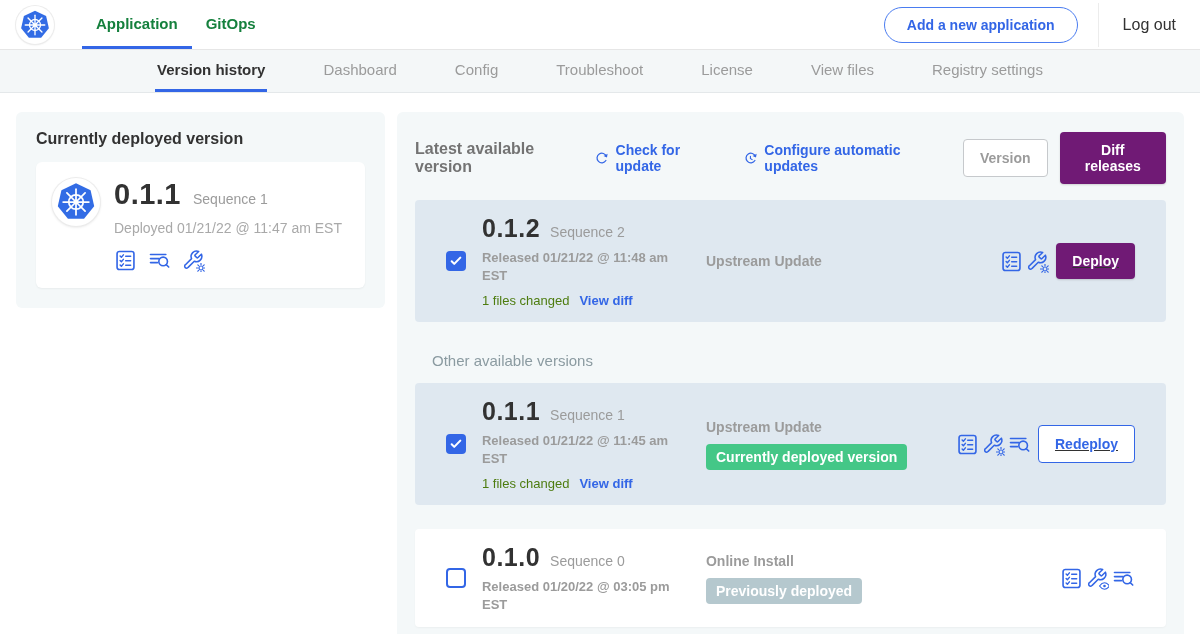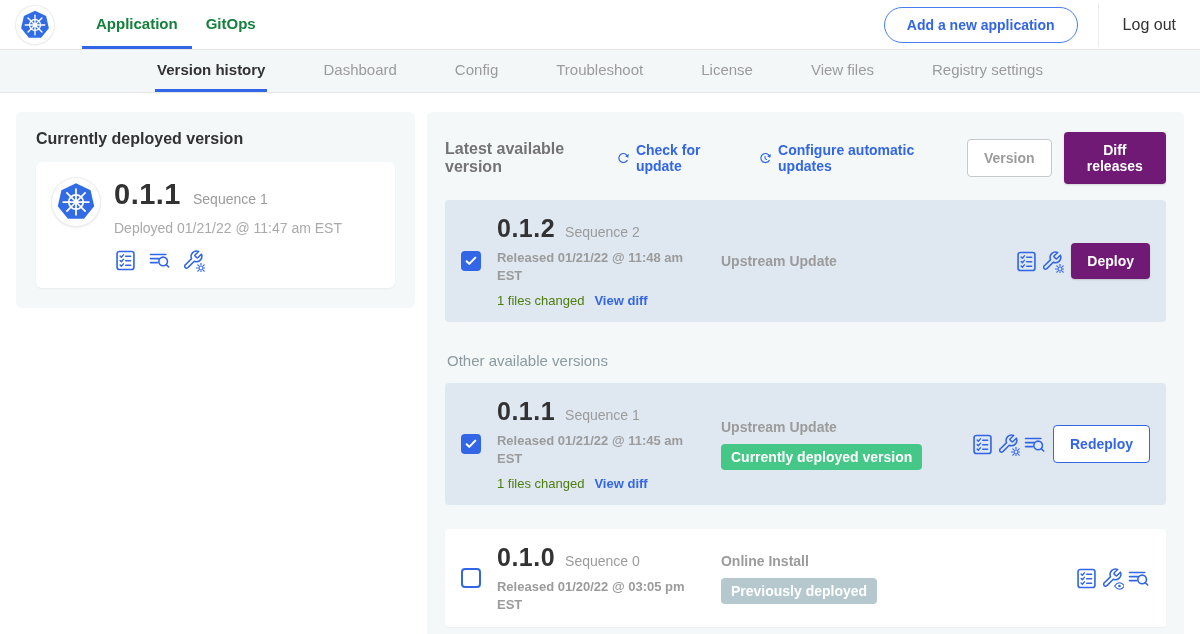--- a/index.html
+++ b/index.html
@@ -56,44 +56,44 @@
     font-weight:700; cursor:pointer; margin-right:26px; }
   .hdr-link .icon { width:17px; height:17px; }
   .btn { border-radius:4px; font-size:14px; font-weight:700; padding:10px 16px;
     cursor:pointer; border:1px solid transparent; }
   .btn-cancel { background:#fff; border-color:#c6c9cc; color:#9b9b9b; margin-left:auto; }
   .btn-primary { background:#701a75; color:#fff; border:none; margin-left:12px;
     box-shadow:0 1px 2px rgba(0,0,0,.15); }
   .btn-outline { background:#fff; border:1px solid #3366e6; color:#3366e6; }
 
   
-  .version-card { border-radius:4px; padding:14px 16px; display:flex; align-items:center; }
+  .version-card { border-radius:4px; padding:14px 31px; display:flex; align-items:center; }
   .version-card.highlight { background:#dfe8f0; }
   .version-card.plain { background:#fff; box-shadow:0 1px 2px rgba(0,0,0,.04); }
   .checkbox { width:20px; height:20px; border-radius:4px; flex:0 0 20px; margin-right:16px;
     cursor:pointer; display:flex; align-items:center; justify-content:center; }
   .checkbox.checked { background:#3366e6; }
   .checkbox.unchecked { background:#fff; border:2px solid #3366e6; }
   .ver-info { width:206px; flex:0 0 206px; }
   .row-ver-line { display:flex; align-items:baseline; gap:10px; }
   .row-ver { font-size:25px; font-weight:700; color:#323232; letter-spacing:.5px; }
   .released { font-size:13px; font-weight:700; color:#9b9b9b; margin-top:6px; line-height:1.35; width:196px; }
   .files-row { display:flex; gap:10px; margin-top:9px; font-size:13px; }
   .files-changed { color:#4d7c0f; }
   .view-diff { color:#3366e6; font-weight:700; cursor:pointer; }
   .mid-col { width:250px; flex:0 0 250px; margin-left:18px; }
   .source { font-size:14px; font-weight:700; color:#9b9b9b; }
   .badge { display:inline-block; margin-top:9px; padding:5px 10px; border-radius:4px;
     color:#fff; font-size:14px; font-weight:700; }
   .badge-green { background:#44c787; }
   .badge-gray { background:#b5c8ce; }
-  .row-actions { margin-left:auto; display:flex; align-items:center; gap:3px; }
+  .row-actions { margin-left:auto; display:flex; align-items:center; gap:3px;text-decoration:underline; }
   .row-actions .btn { margin-left:4px; }
 
-  .other-label { font-size:15px; color:#8b9ba1; margin:30px 0 14px 2px; }
+  .other-label { font-size:15px; color:#8b9ba1; margin:30px 0 14px 17px; }
   .gap-after { margin-bottom:24px; }
   .hidden-defs { position:absolute; width:0; height:0; overflow:hidden; }
 </style>
 </head>
 <body>
 
 <svg class="hidden-defs" xmlns="http://www.w3.org/2000/svg">
   <symbol id="i-k8s" viewBox="0 0 36 36">
     <polygon points="18,2 30.5,8 33.6,21.6 24.9,32.4 11.1,32.4 2.4,21.6 5.5,8" fill="#326ce5"></polygon>
     <g stroke="#fff" stroke-width="1.5" stroke-linecap="round">

